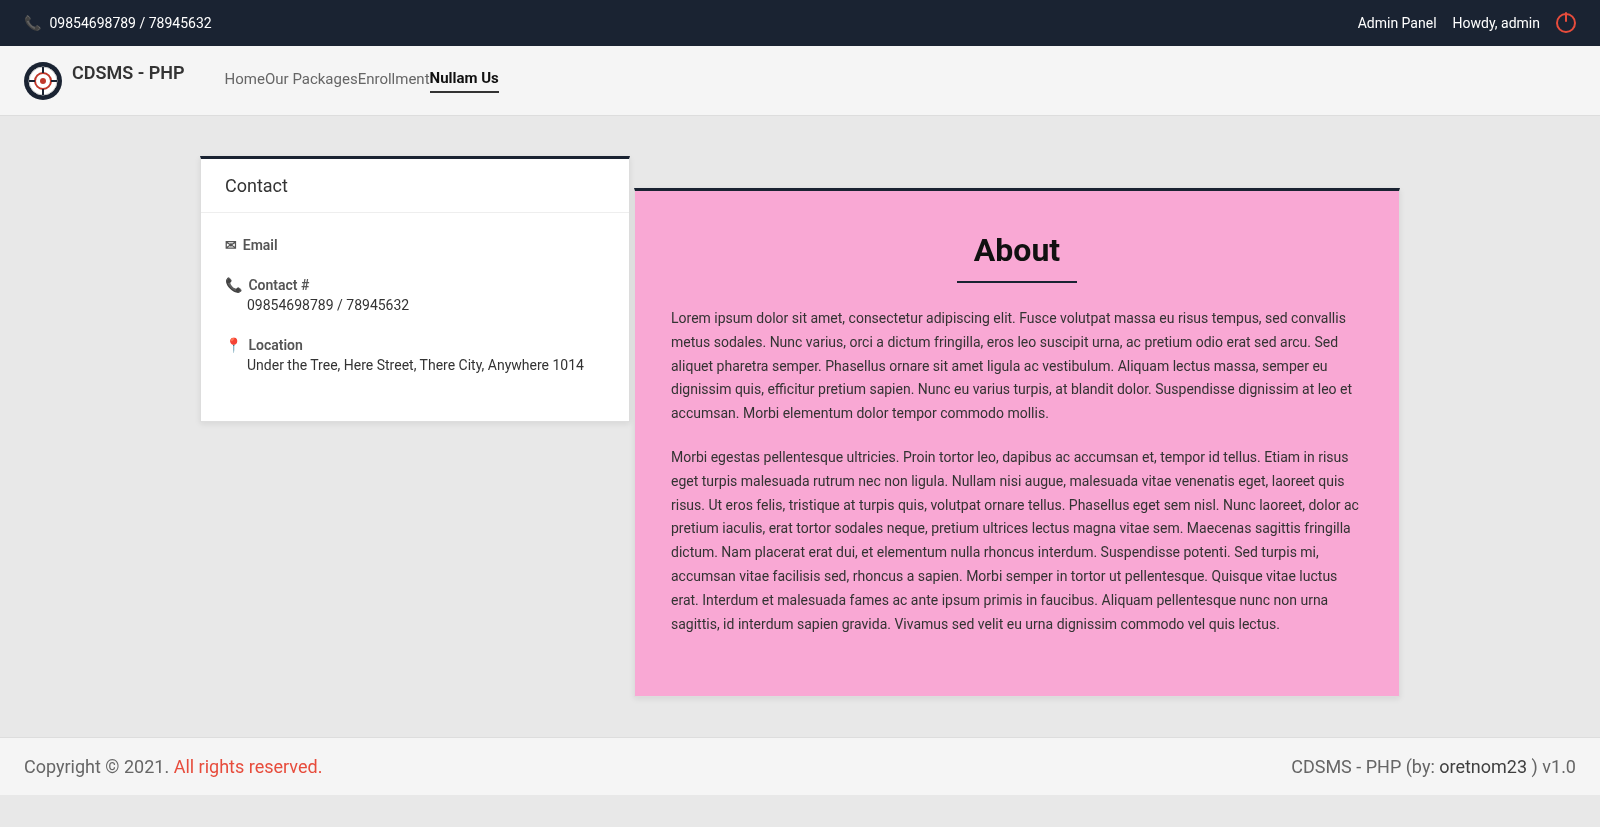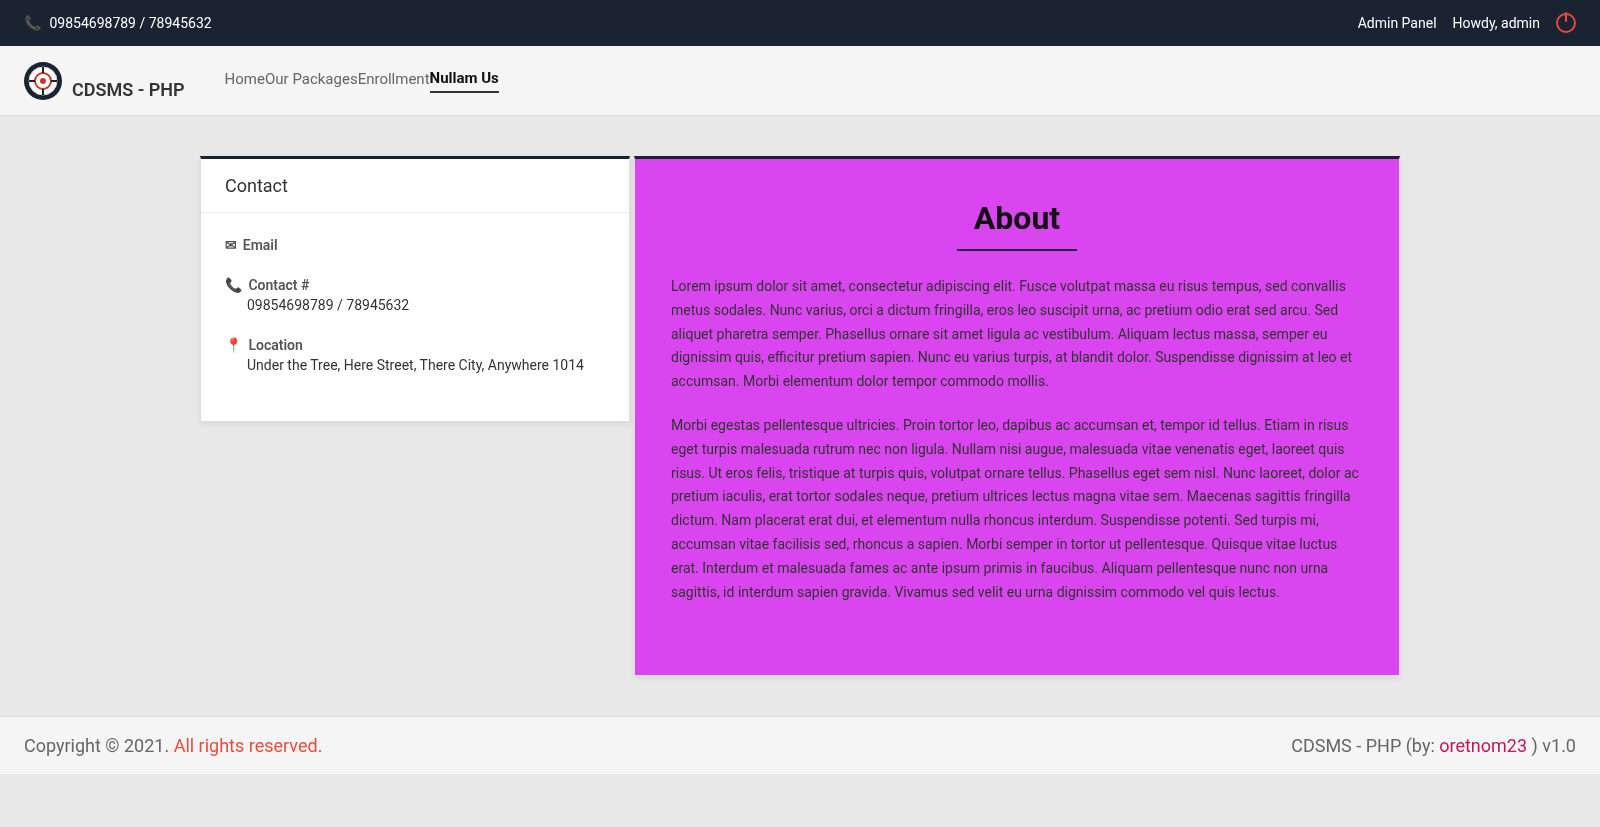--- a/index.html
+++ b/index.html
@@ -44,21 +44,21 @@
     .navbar {
       background: #f5f5f5;
       border-bottom: 1px solid #ddd;
       display: flex;
       align-items: center;
       padding: 0 24px;
       height: 70px;
     }
     .brand {
       display: flex;
-      align-items: flex-end;
+      align-items: flex-start;
       gap: 10px;
       margin-right: 40px;
       text-decoration: none;
     }
     .brand-logo {
       width: 38px; height: 38px;
       border-radius: 50%;
       background: #1a2332;
       display: flex;
       align-items: center;
@@ -126,26 +126,27 @@
       color: #333;
       padding-left: 22px;
     }
     .icon-email, .icon-phone, .icon-location {
       font-size: 14px;
       color: #555;
     }
 
     
     .about-card {
-      background: #d946ef;
+      background: #f9a8d4;
       border: 1px solid #ddd;
       border-top: 3px solid #1a2332;
       flex: 1;
       padding: 40px 36px;
       box-shadow: 0 2px 6px rgba(0,0,0,0.08);
+      margin-top: 32px;
     }
     .about-title {
       text-align: center;
       font-size: 32px;
       font-weight: 700;
       color: #111;
       margin-bottom: 12px;
     }
     .about-divider {
       width: 120px;
@@ -164,21 +165,21 @@
     .footer {
       background: #f5f5f5;
       border-top: 1px solid #ddd;
       padding: 18px 24px;
       display: flex;
       justify-content: space-between;
       align-items: center;
       font-size: 18px;
       color: #666;
     }
-    .footer a { color: #be185d; text-decoration: none; text-align: right; }
+    .footer a { color: #404040; text-decoration: none; text-align: right; }
   </style>
 </head>
 <body>
 
 <div class="topbar">
   <div class="topbar-left">
     <span>📞</span>
     <span>09854698789 / 78945632</span>
   </div>
   <div class="topbar-right">

